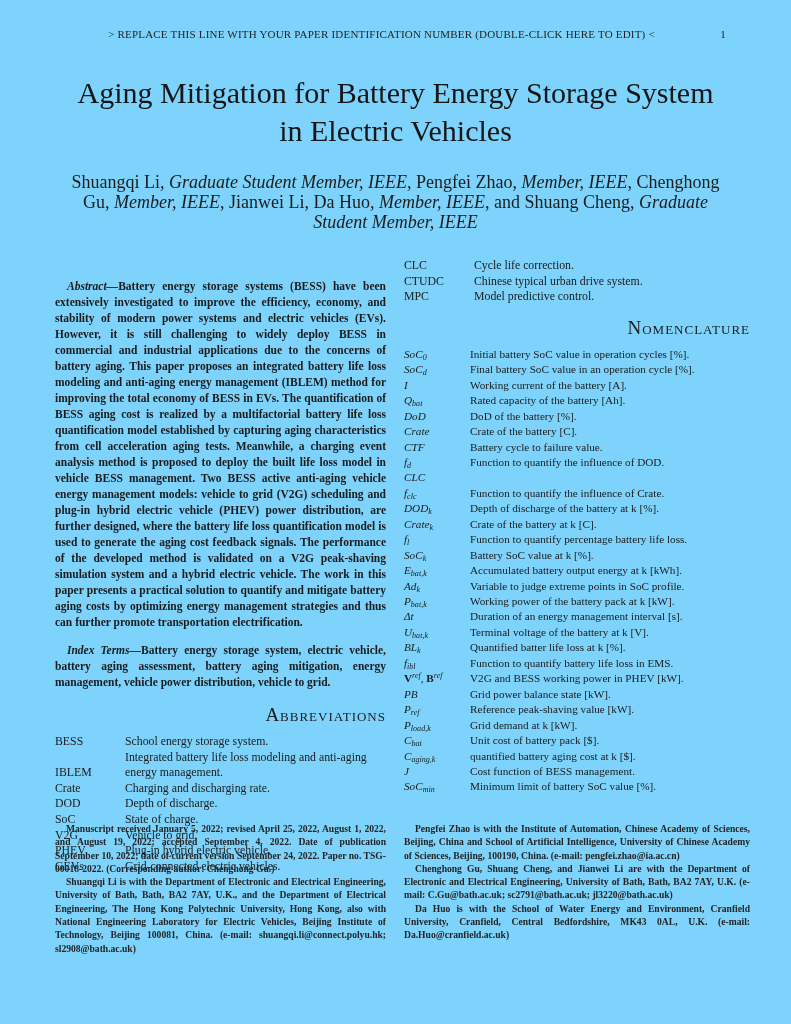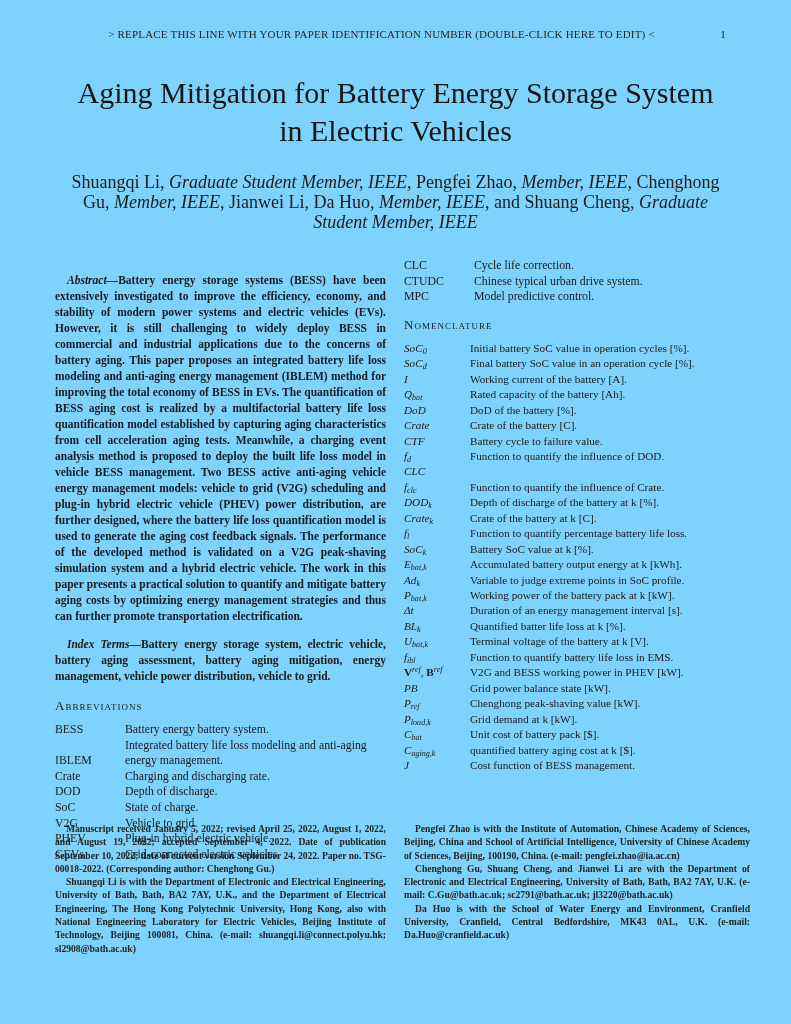--- a/index.html
+++ b/index.html
@@ -32,27 +32,27 @@
   .author-line .it{font-style:italic;}
   
   .col{position:absolute;top:258px;}
   .col-left{left:55px;width:331px;}
   .col-right{left:404px;width:346px;}
   
   .abstract-par,.index-par{
     margin:0;text-align:justify;font-weight:bold;
     font-size:11.5px;line-height:16px;color:#1b1b1b;text-indent:12px;
   }
-  .abstract-par{margin-top:14px;}
+  .abstract-par{margin-top:20px;}
   .index-par{margin-top:12px;}
   .lead-label{font-style:italic;}
   
   .section-heading{
-    margin:14px 0 8px 0;text-align:left;font-weight:400;
-    font-size:13px;font-variant:small-caps;letter-spacing:1px;color:#1b1b1b;
+    margin:14px 0 8px 0;text-align:right;font-weight:400;
+    font-size:19px;font-variant:small-caps;letter-spacing:1px;color:#1b1b1b;
   }
   .col-right .section-heading{margin-top:12px;}
   
   .def-list{font-size:11.8px;line-height:15.6px;color:#1b1b1b;}
   .def-row{display:flex;align-items:flex-end;}
   .abbr-term{flex:0 0 70px;}
   .nomen-list{font-size:11.2px;line-height:15.45px;}
   .nomen-term{flex:0 0 66px;white-space:nowrap;}
   .nomen-def{flex:1;}
   .it{font-style:italic;}
@@ -84,21 +84,21 @@
   <div class="col col-left">
     <p class="abstract-par"><span class="lead-label">Abstract—</span><span>Battery energy storage systems (BESS) have been extensively investigated to improve the efficiency, economy, and stability of modern power systems and electric vehicles (EVs). However, it is still challenging to widely deploy BESS in commercial and industrial applications due to the concerns of battery aging. This paper proposes an integrated battery life loss modeling and anti-aging energy management (IBLEM) method for improving the total economy of BESS in EVs. The quantification of BESS aging cost is realized by a multifactorial battery life loss quantification model established by capturing aging characteristics from cell acceleration aging tests. Meanwhile, a charging event analysis method is proposed to deploy the built life loss model in vehicle BESS management. Two BESS active anti-aging vehicle energy management models: vehicle to grid (V2G) scheduling and plug-in hybrid electric vehicle (PHEV) power distribution, are further designed, where the battery life loss quantification model is used to generate the aging cost feedback signals. The performance of the developed method is validated on a V2G peak-shaving simulation system and a hybrid electric vehicle. The work in this paper presents a practical solution to quantify and mitigate battery aging costs by optimizing energy management strategies and thus can further promote transportation electrification.</span></p>
 
     <p class="index-par"><span class="lead-label">Index Terms—</span><span>Battery energy storage system, electric vehicle, battery aging assessment, battery aging mitigation, energy management, vehicle power distribution, vehicle to grid.</span></p>
 
     <h2 class="section-heading">Abbreviations</h2>
 
     <div class="def-list" id="abbr-left">
         <div class="def-row">
           <span class="abbr-term">BESS</span>
-          <span class="abbr-def">Battery energy battery system.</span>
+          <span class="abbr-def">School energy storage system.</span>
         </div>
         <div class="def-row">
           <span class="abbr-term">IBLEM</span>
           <span class="abbr-def">Integrated battery life loss modeling and anti-aging energy management.</span>
         </div>
         <div class="def-row">
           <span class="abbr-term">Crate</span>
           <span class="abbr-def">Charging and discharging rate.</span>
         </div>
         <div class="def-row">
@@ -213,58 +213,62 @@
         </div>
         <div class="def-row">
           <span class="nomen-term"><span class="it">P</span><sub class="it">bat,k</sub></span>
           <span class="nomen-def">Working power of the battery pack at k [kW].</span>
         </div>
         <div class="def-row">
           <span class="nomen-term"><span class="it">Δt</span></span>
           <span class="nomen-def">Duration of an energy management interval [s].</span>
         </div>
         <div class="def-row">
+          <span class="nomen-term"><span class="it">U</span><sub class="it">bat,k</sub></span>
+          <span class="nomen-def">Terminal voltage of the battery at k [V].</span>
+        </div>
+        <div class="def-row">
           <span class="nomen-term"><span class="it">BL</span><sub class="it">k</sub></span>
           <span class="nomen-def">Quantified batter life loss at k [%].</span>
         </div>
         <div class="def-row">
-          <span class="nomen-term"><span class="it">U</span><sub class="it">bat,k</sub></span>
-          <span class="nomen-def">Terminal voltage of the battery at k [V].</span>
-        </div>
-        <div class="def-row">
           <span class="nomen-term"><span class="it">f</span><sub class="it">ibl</sub></span>
           <span class="nomen-def">Function to quantify battery life loss in EMS.</span>
         </div>
         <div class="def-row">
           <span class="nomen-term"><span class="bold-sym">V</span><sup>ref</sup><span>, </span><span class="bold-sym">B</span><sup>ref</sup></span>
           <span class="nomen-def">V2G and BESS working power in PHEV [kW].</span>
         </div>
         <div class="def-row">
           <span class="nomen-term"><span class="it">PB</span></span>
           <span class="nomen-def">Grid power balance state [kW].</span>
         </div>
         <div class="def-row">
           <span class="nomen-term"><span class="it">P</span><sub class="it">ref</sub></span>
-          <span class="nomen-def">Chenghong peak-shaving value [kW].</span>
+          <span class="nomen-def">Reference peak-shaving value [kW].</span>
         </div>
         <div class="def-row">
           <span class="nomen-term"><span class="it">P</span><sub class="it">load,k</sub></span>
           <span class="nomen-def">Grid demand at k [kW].</span>
         </div>
         <div class="def-row">
           <span class="nomen-term"><span class="it">C</span><sub class="it">bat</sub></span>
           <span class="nomen-def">Unit cost of battery pack [$].</span>
         </div>
         <div class="def-row">
           <span class="nomen-term"><span class="it">C</span><sub class="it">aging,k</sub></span>
           <span class="nomen-def">quantified battery aging cost at k [$].</span>
         </div>
         <div class="def-row">
           <span class="nomen-term"><span class="it">J</span></span>
           <span class="nomen-def">Cost function of BESS management.</span>
+        </div>
+        <div class="def-row">
+          <span class="nomen-term"><span class="it">SoC</span><sub class="it">min</sub></span>
+          <span class="nomen-def">Minimum limit of battery SoC value [%].</span>
         </div>
       </div>
 
     <div class="footnotes">
       <p>Pengfei Zhao is with the Institute of Automation, Chinese Academy of Sciences, Beijing, China and School of Artificial Intelligence, University of Chinese Academy of Sciences, Beijing, 100190, China. (e-mail: pengfei.zhao@ia.ac.cn)</p>
       <p>Chenghong Gu, Shuang Cheng, and Jianwei Li are with the Department of Electronic and Electrical Engineering, University of Bath, Bath, BA2 7AY, U.K. (e-mail: C.Gu@bath.ac.uk; sc2791@bath.ac.uk; jl3220@bath.ac.uk)</p>
       <p>Da Huo is with the School of Water Energy and Environment, Cranfield University, Cranfield, Central Bedfordshire, MK43 0AL, U.K. (e-mail: Da.Huo@cranfield.ac.uk)</p>
     </div>
   </div>
 

